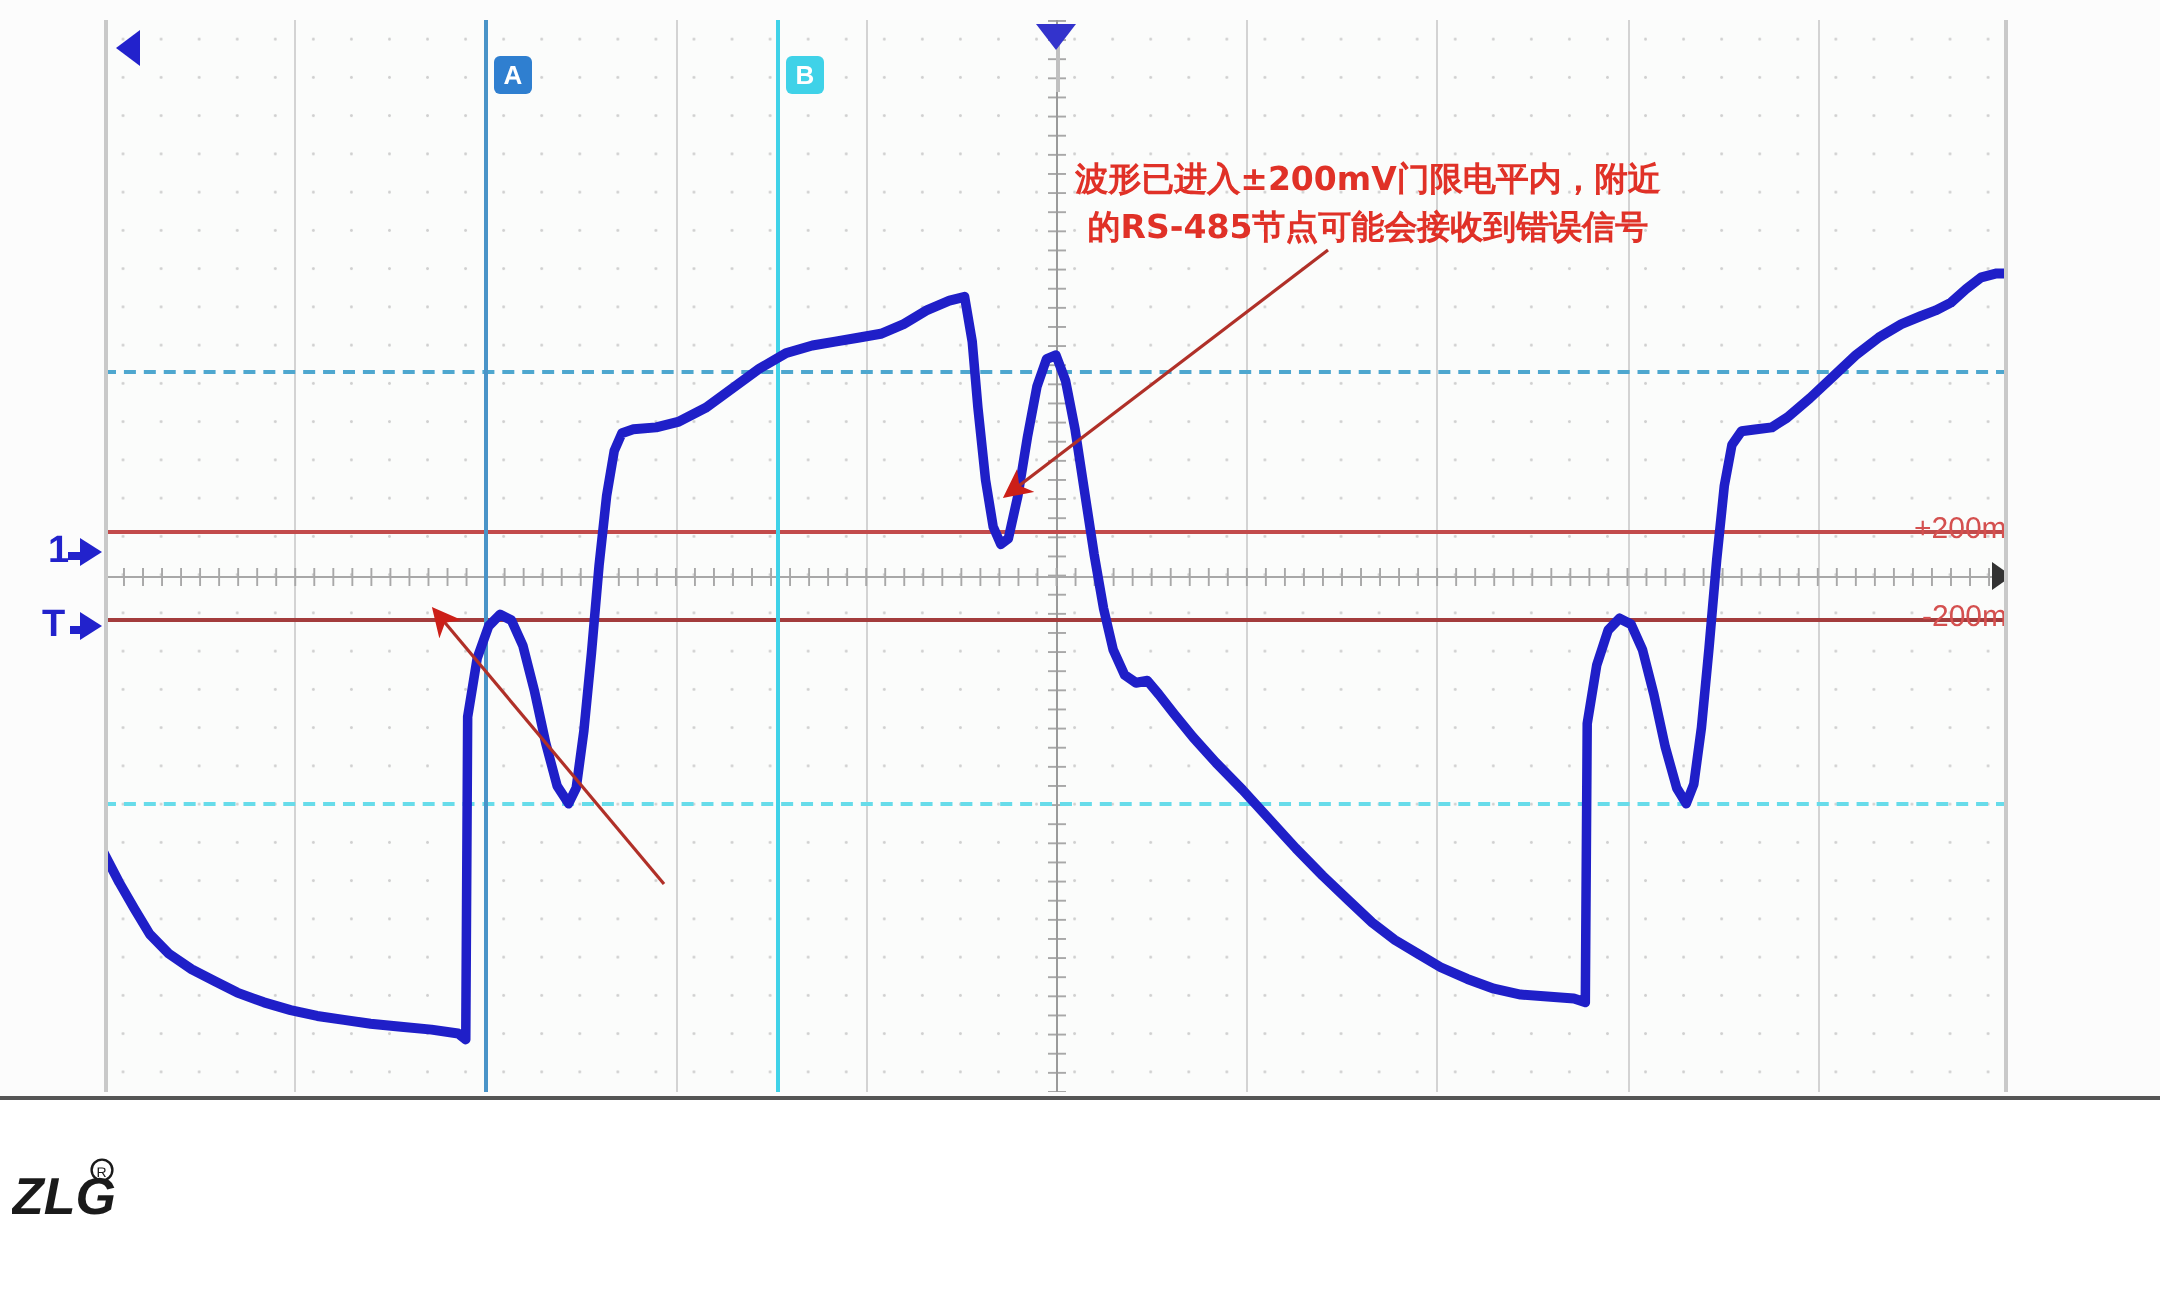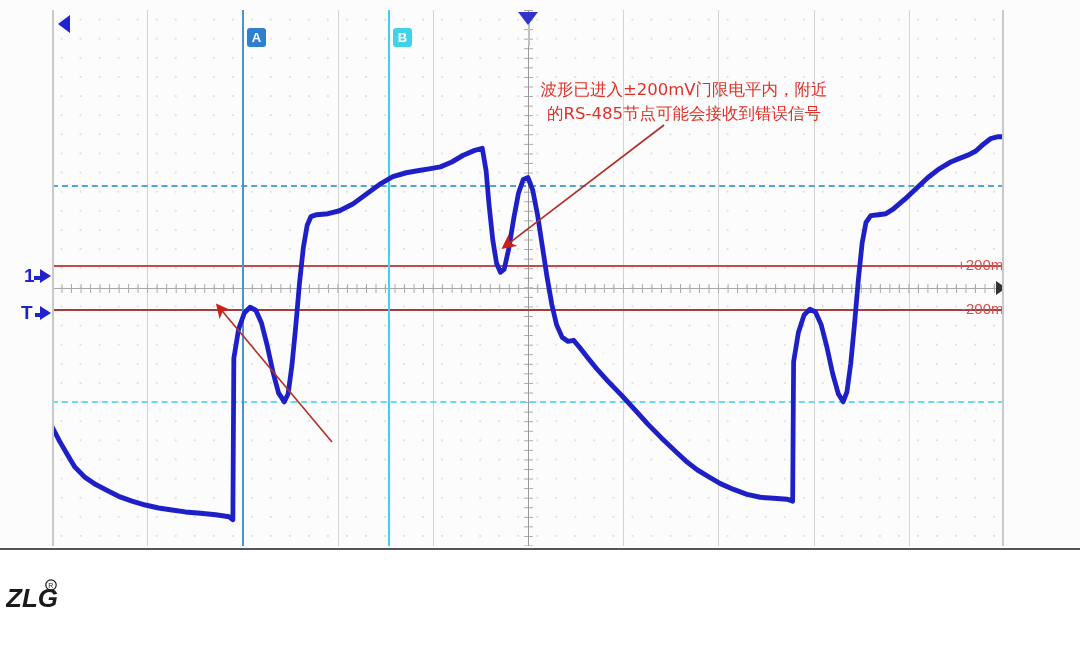--- a/index.html
+++ b/index.html
@@ -209,21 +209,21 @@
   }
 
   
   .annot {
     position: absolute;
     color: #e03127;
     font-size: 16.5px;
     line-height: 1.45;
     text-align: center;
     font-family: "DejaVu Sans", "Liberation Sans", sans-serif;
-    font-weight: normal;
+    font-weight: bold;
     white-space: pre-line;
   }
 
   
   .bottombar {
     position: absolute;
     left: 0;
     top: 548px;
     width: 1080px;
     height: 100px;

